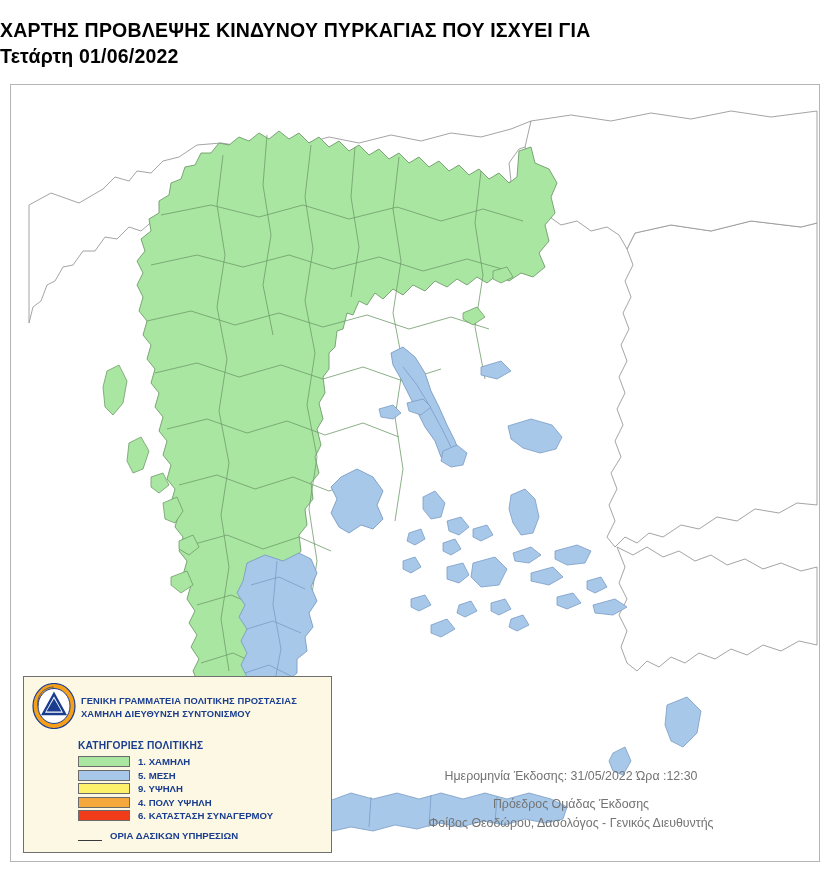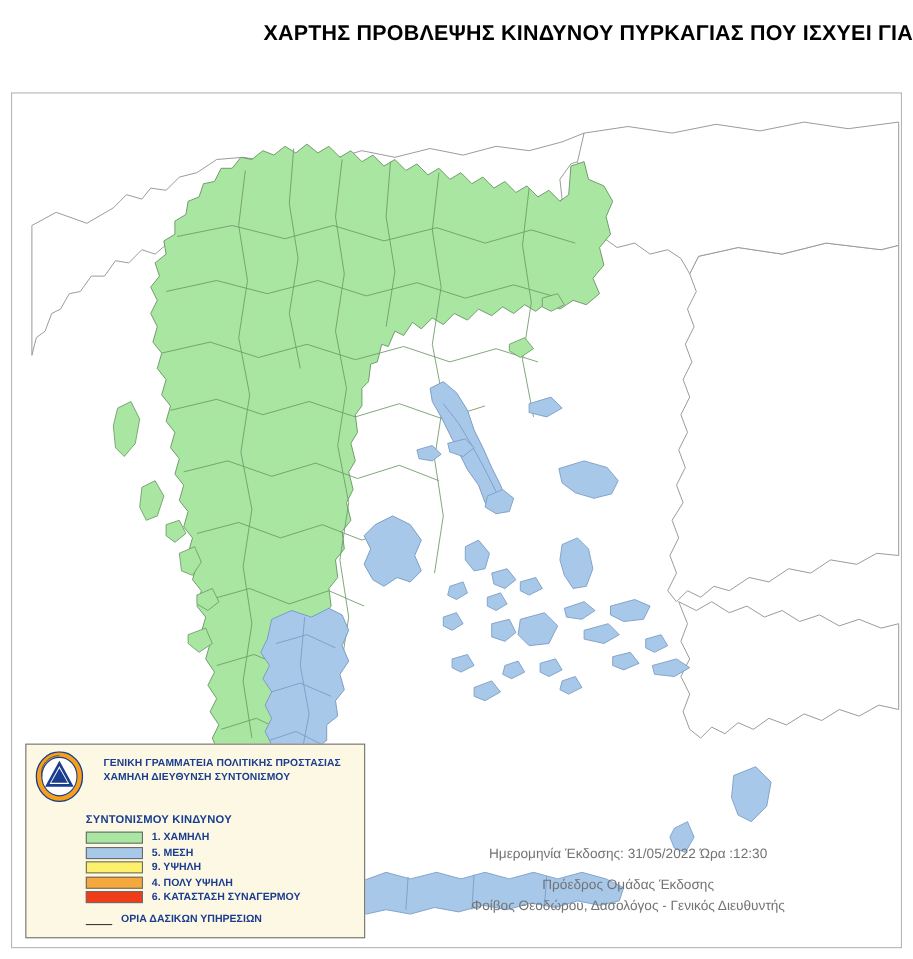--- a/index.html
+++ b/index.html
@@ -10,21 +10,21 @@
   body {
     width: 830px;
     height: 872px;
     font-family: "Liberation Sans", sans-serif;
     position: relative;
     overflow: hidden;
   }
   #title-block {
     width: 830px;
     padding-top: 18px;
-    text-align: right;
+    text-align: left;
     box-sizing: border-box;
   }
   #title-line1, #title-line2 {
     font-size: 19.5px;
     font-weight: bold;
     color: #000000;
     letter-spacing: 0.2px;
     line-height: 1.33;
   }
   #map-frame {
@@ -50,22 +50,22 @@
     top: 591px;
     width: 309px;
     height: 177px;
     background: #fdf8e3;
     border: 1px solid #6f6f6f;
     box-sizing: border-box;
     padding: 6px 8px 6px 8px;
   }
   #legend-header {
     display: flex;
-    align-items: flex-start;
-    gap: 18px;
+    align-items: center;
+    gap: 5px;
   }
   #legend-logo {
     width: 44px;
     height: 46px;
     flex: 0 0 auto;
     position: relative;
   }
   #legend-org {
     padding-top: 4px;
   }
@@ -141,20 +141,21 @@
   }
   #credit-date {
     margin-bottom: 8px;
   }
 </style>
 </head>
 <body>
 
 <div id="title-block">
   <div id="title-line1">ΧΑΡΤΗΣ ΠΡΟΒΛΕΨΗΣ ΚΙΝΔΥΝΟΥ ΠΥΡΚΑΓΙΑΣ ΠΟΥ ΙΣΧΥΕΙ ΓΙΑ</div>
+  <div id="title-line2">Τετάρτη 01/06/2022</div>
 </div>
 
 <div id="map-frame">
 
   <svg id="map-svg" width="808" height="776" viewBox="0 0 808 776">
     <defs>
       <style>
         .low   { fill: #a9e6a2; stroke: #6f9c6a; stroke-width: 0.9; }
         .med   { fill: #a8c8ea; stroke: #7a9cc4; stroke-width: 0.9; }
         .out   { fill: #ffffff; stroke: #9a9a9a; stroke-width: 0.9; }
@@ -288,21 +289,21 @@
           <path d="M22 15.5 L29.5 28.5 L14.5 28.5 Z" fill="#1a3d8f"></path>
           <path d="M6 23 A16 16 0 0 1 22 4" fill="none" stroke="#1a3d8f" stroke-width="0.7"></path>
         </svg>
       </div>
       <div id="legend-org">
         <div class="org-line">ΓΕΝΙΚΗ ΓΡΑΜΜΑΤΕΙΑ ΠΟΛΙΤΙΚΗΣ ΠΡΟΣΤΑΣΙΑΣ</div>
         <div class="org-line">ΧΑΜΗΛΗ ΔΙΕΥΘΥΝΣΗ ΣΥΝΤΟΝΙΣΜΟΥ</div>
       </div>
     </div>
 
-    <div id="legend-cats-title">ΣΥΝΤΟΝΙΣΜΟΥ ΚΙΝΔΥΝΟΥ</div>
+    <div id="legend-cats-title">ΚΑΤΗΓΟΡΙΕΣ ΠΟΛΙΤΙΚΗΣ</div>
 
     <div id="legend-items">
       <div class="legend-row">
         <span class="legend-swatch" style="background:#a9e6a2"></span>
         <span class="legend-label">1. ΧΑΜΗΛΗ</span>
       </div>
       <div class="legend-row">
         <span class="legend-swatch" style="background:#a8c8ea"></span>
         <span class="legend-label">5. ΜΕΣΗ</span>
       </div>

